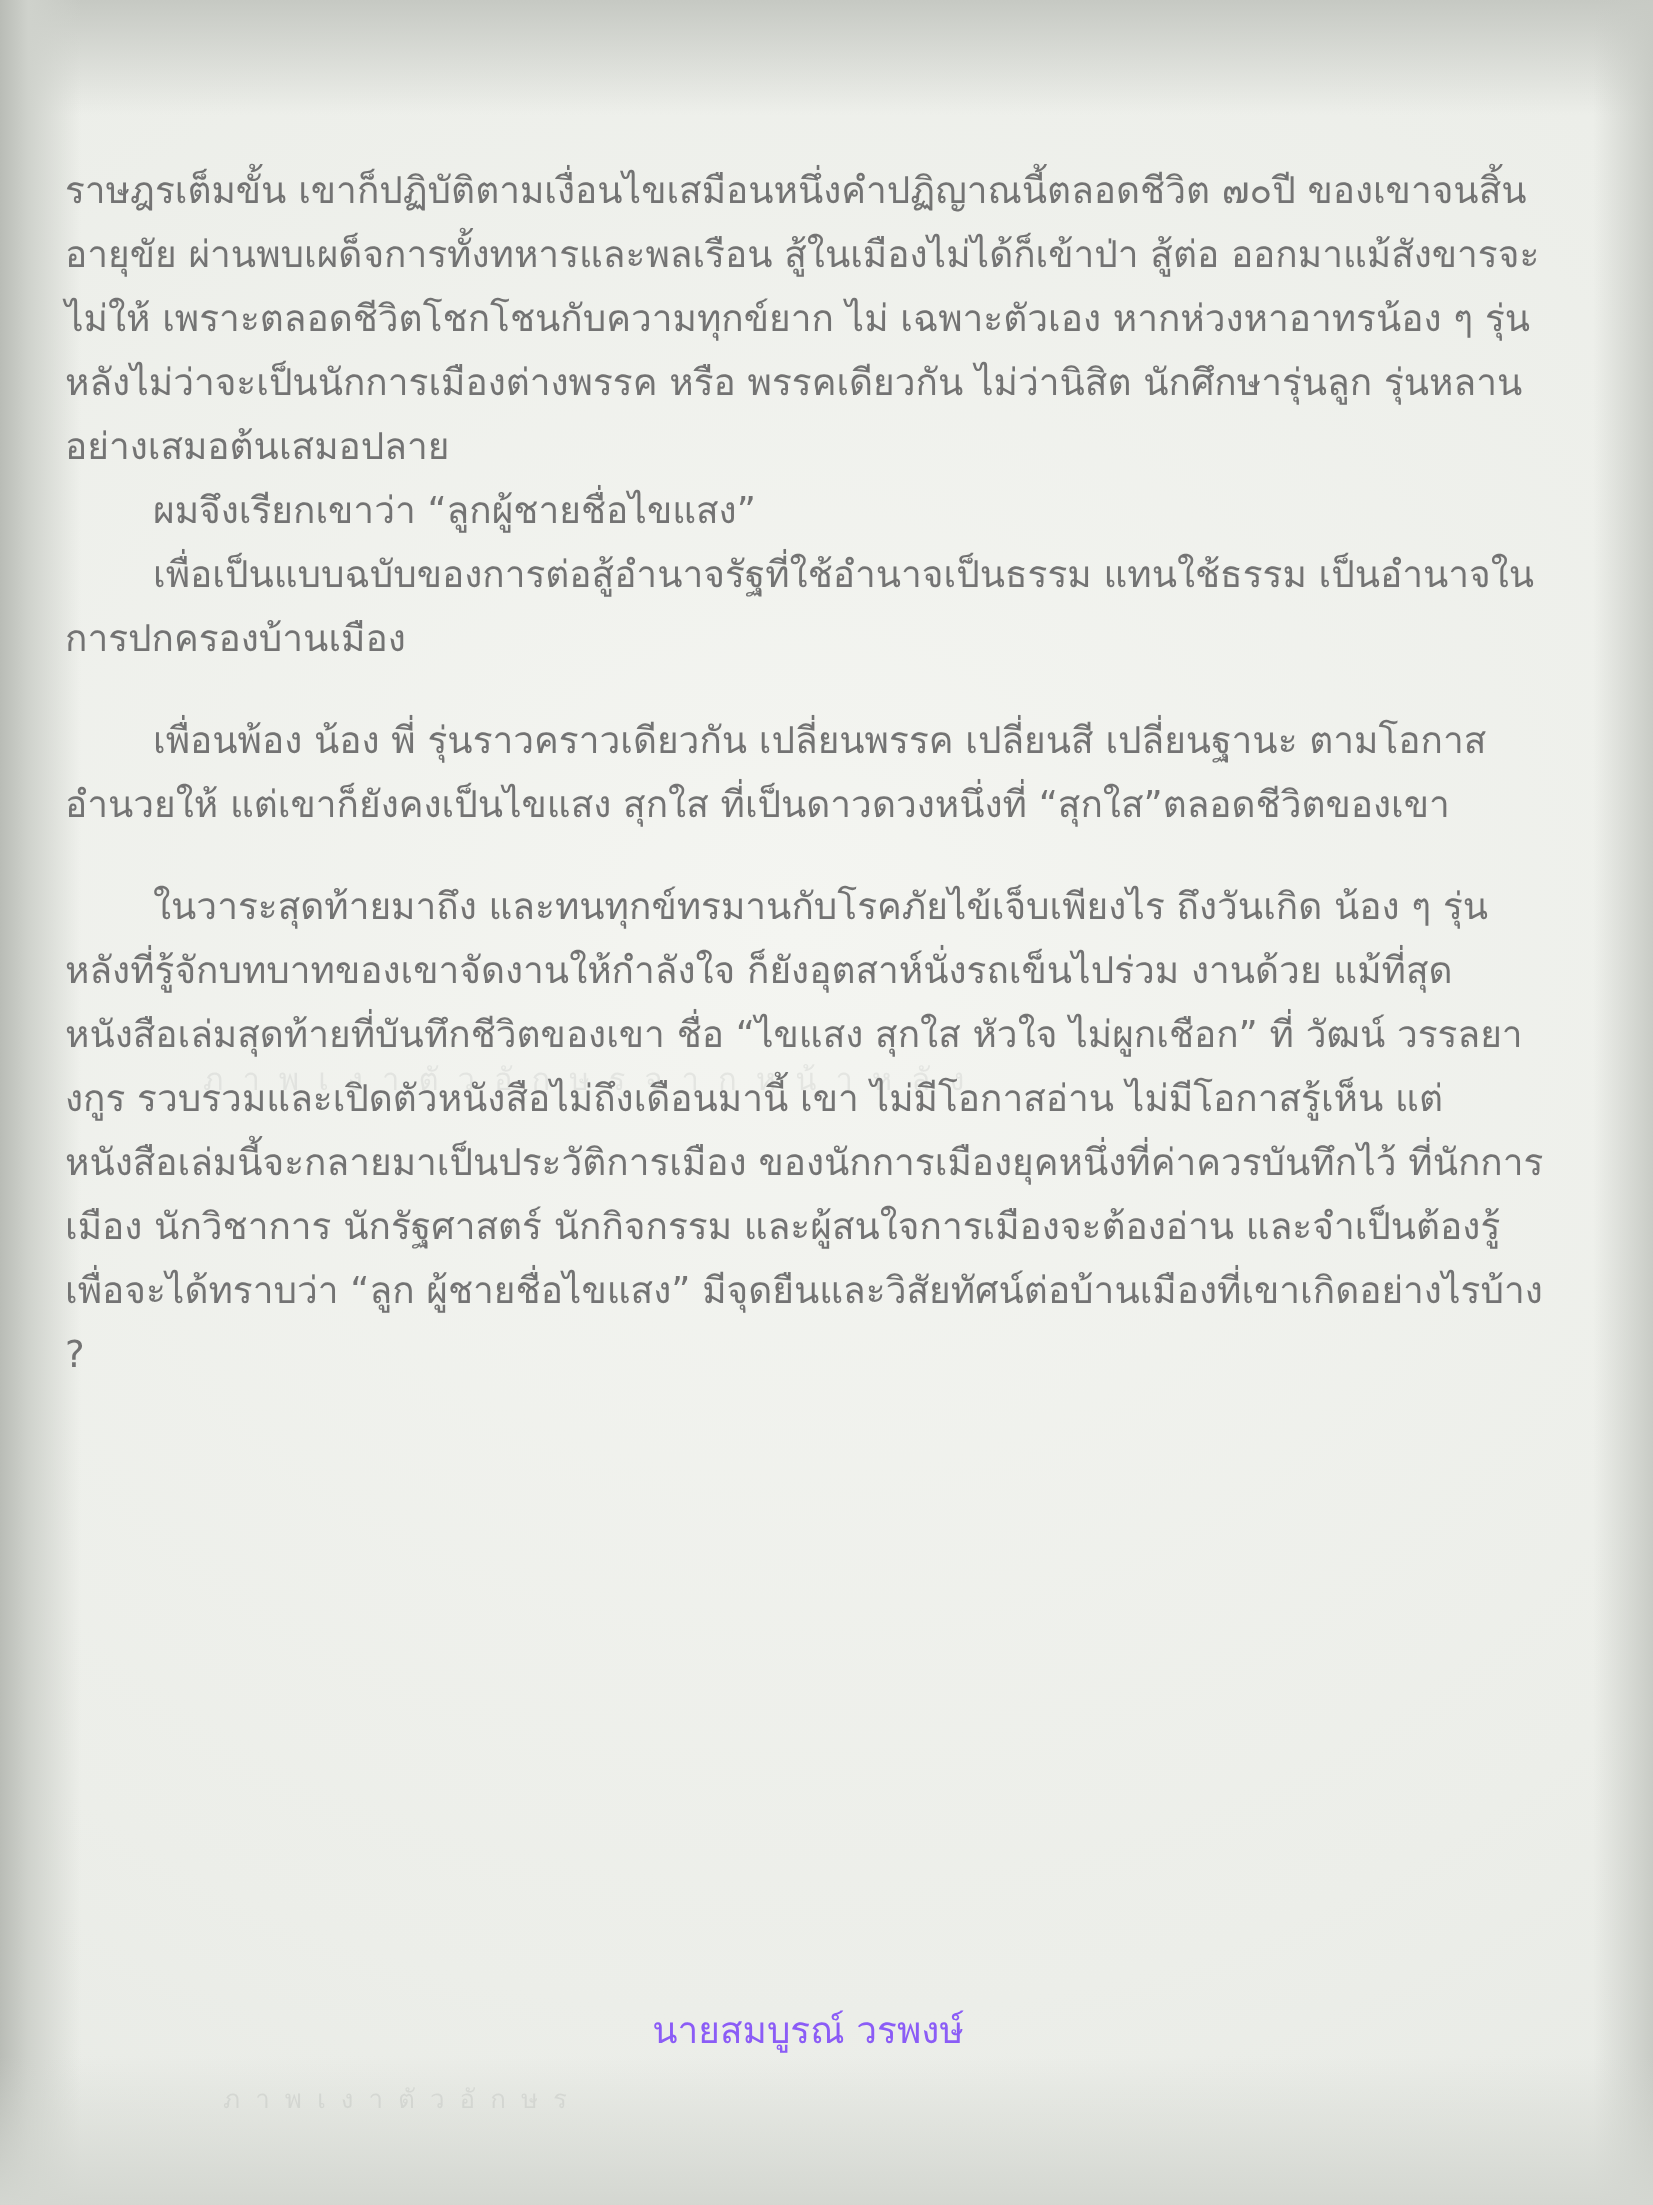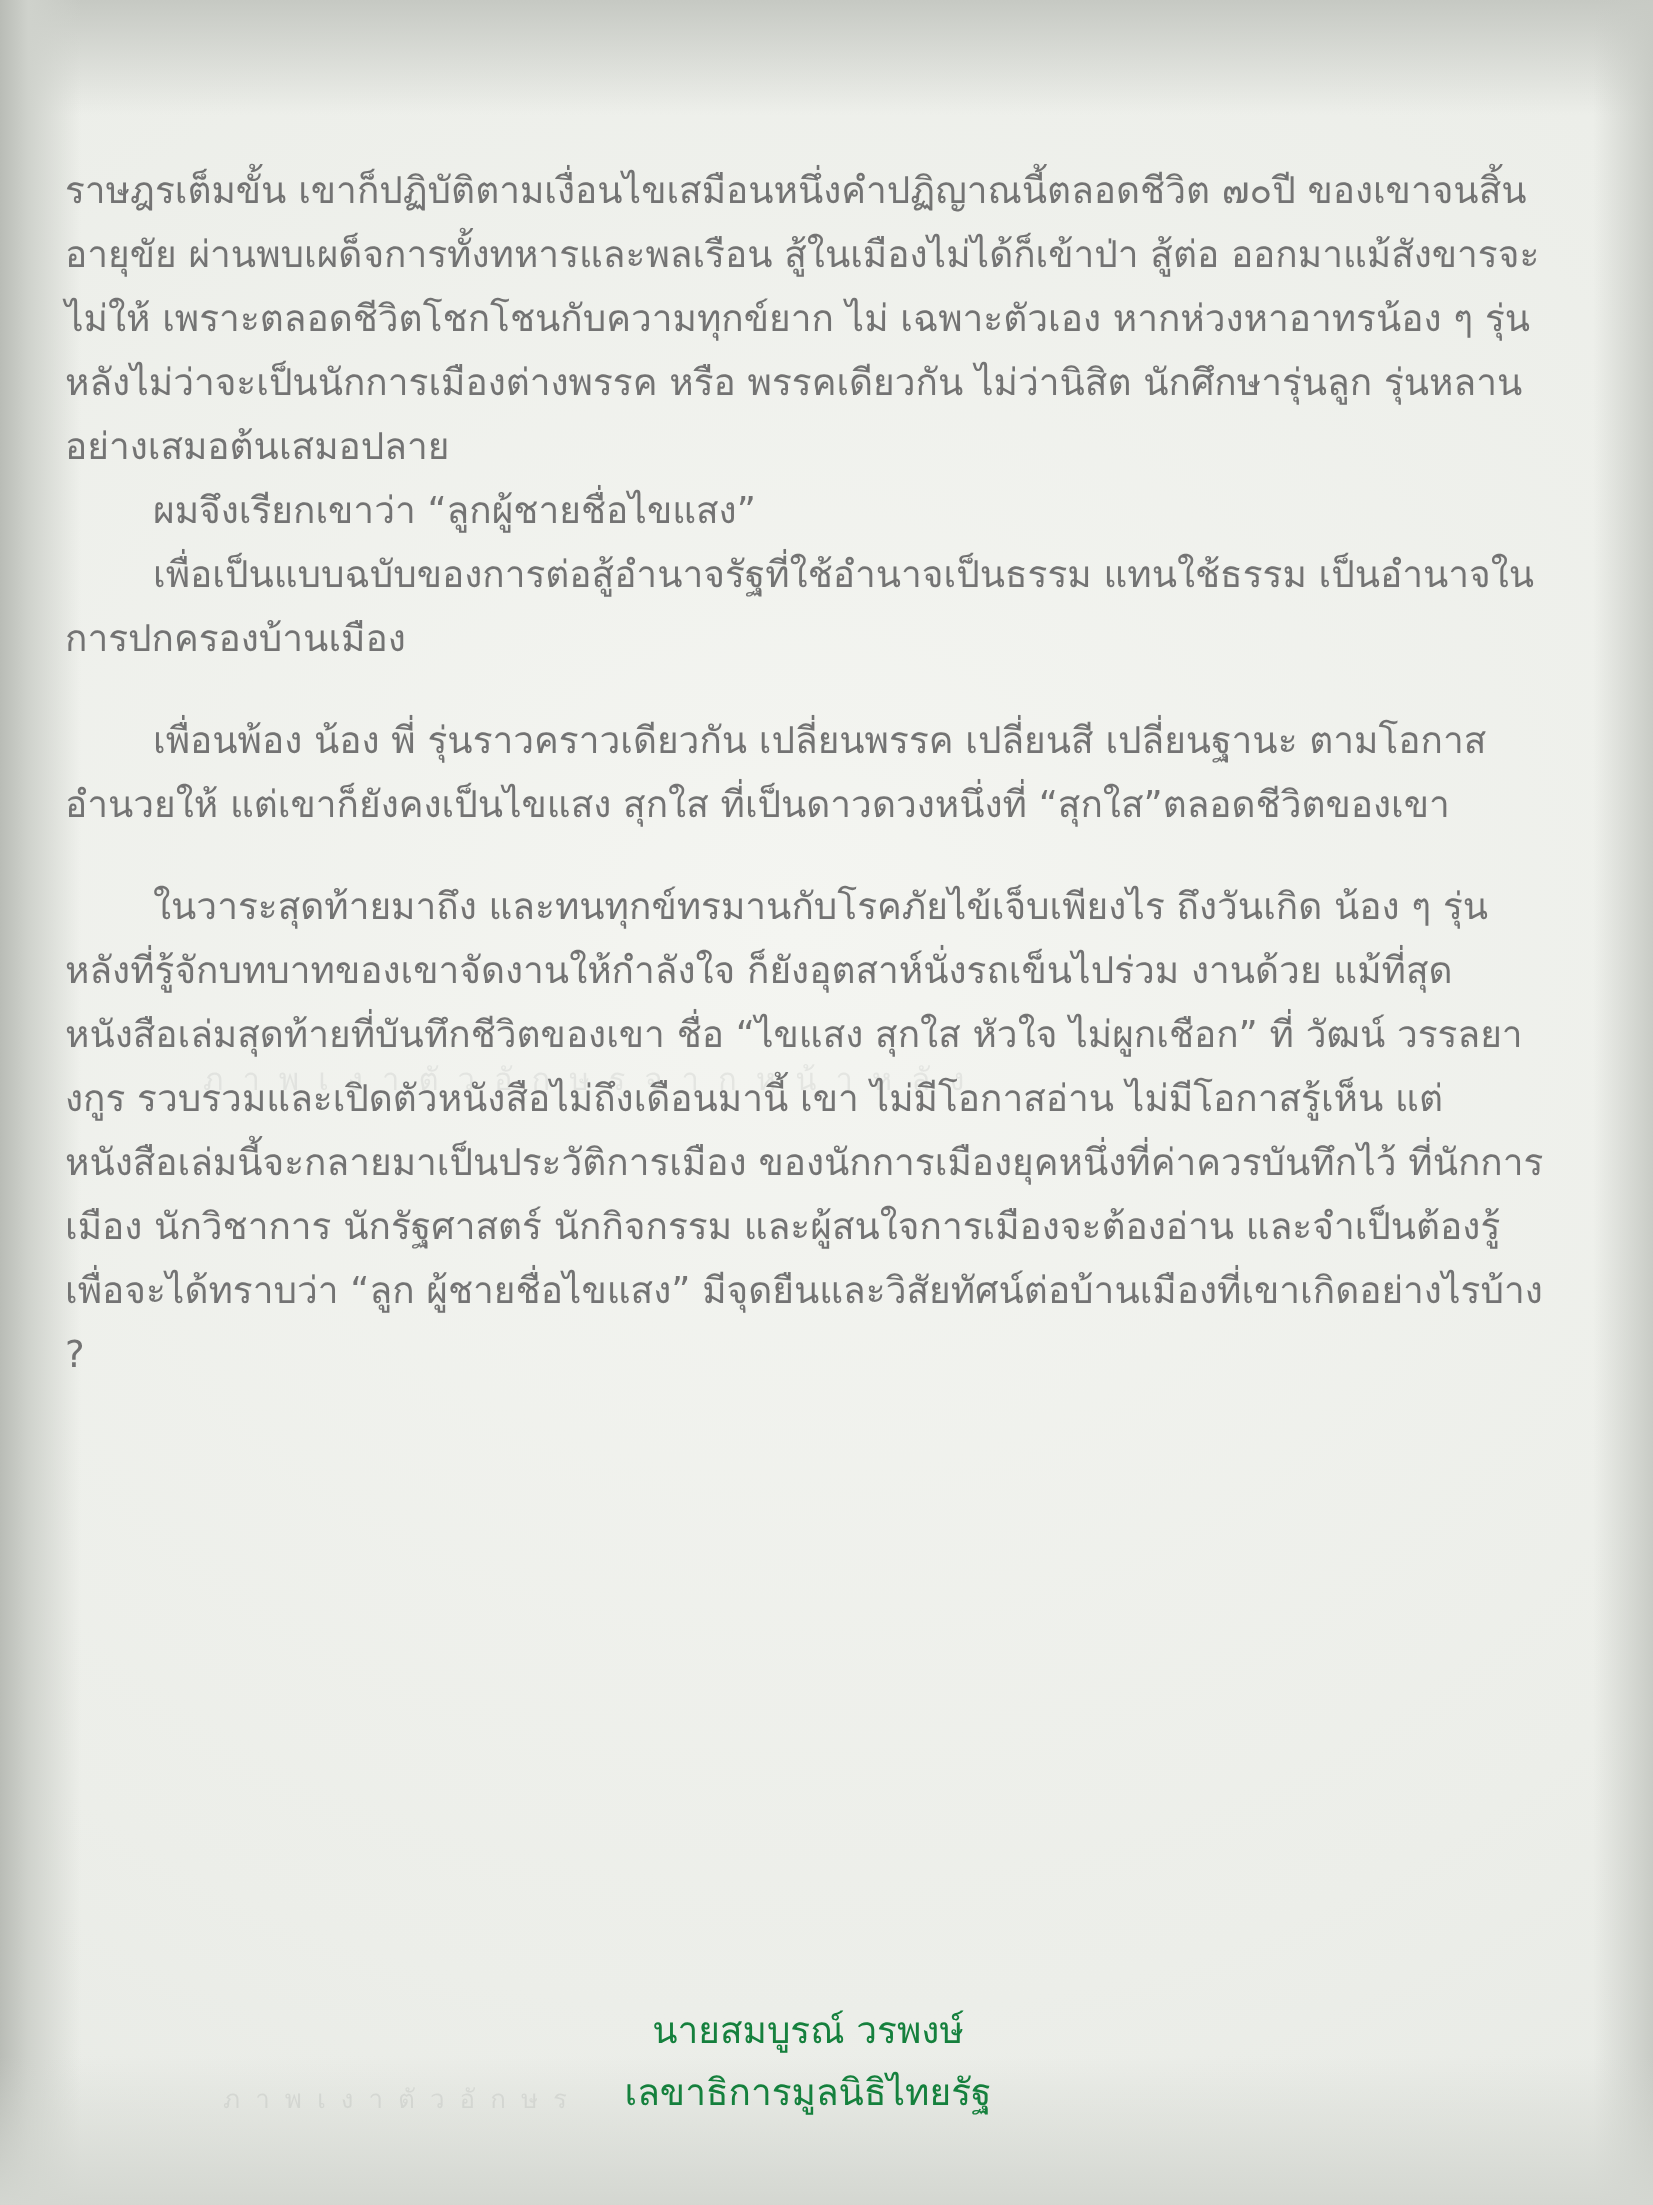--- a/index.html
+++ b/index.html
@@ -101,21 +101,21 @@
   }
   p.gap {
     margin-top: 38px;
   }
   .signature {
     position: absolute;
     left: 65px;
     top: 2000px;
     width: 1486px;
     text-align: center;
-    color: #15803d;
+    color: #8b5cf6;
     font-size: 37px;
     line-height: 62px;
   }
   .sig-line {
     display: block;
   }
 </style>
 </head>
 <body>
 
@@ -134,16 +134,15 @@
       <p>ราษฎรเต็มขั้น  เขาก็ปฏิบัติตามเงื่อนไขเสมือนหนึ่งคำปฏิญาณนี้ตลอดชีวิต  ๗๐ปี ของเขาจนสิ้นอายุขัย ผ่านพบเผด็จการทั้งทหารและพลเรือน สู้ในเมืองไม่ได้ก็เข้าป่า สู้ต่อ  ออกมาแม้สังขารจะไม่ให้  เพราะตลอดชีวิตโชกโชนกับความทุกข์ยาก  ไม่ เฉพาะตัวเอง หากห่วงหาอาทรน้อง ๆ รุ่นหลังไม่ว่าจะเป็นนักการเมืองต่างพรรค หรือ พรรคเดียวกัน ไม่ว่านิสิต นักศึกษารุ่นลูก รุ่นหลานอย่างเสมอต้นเสมอปลาย</p>
       <p class="indent">ผมจึงเรียกเขาว่า “ลูกผู้ชายชื่อไขแสง”</p>
       <p class="indent">เพื่อเป็นแบบฉบับของการต่อสู้อำนาจรัฐที่ใช้อำนาจเป็นธรรม  แทนใช้ธรรม เป็นอำนาจในการปกครองบ้านเมือง</p>
       <p class="indent gap">เพื่อนพ้อง น้อง พี่ รุ่นราวคราวเดียวกัน เปลี่ยนพรรค เปลี่ยนสี เปลี่ยนฐานะ ตามโอกาสอำนวยให้   แต่เขาก็ยังคงเป็นไขแสง   สุกใส   ที่เป็นดาวดวงหนึ่งที่ “สุกใส”ตลอดชีวิตของเขา</p>
       <p class="indent gap">ในวาระสุดท้ายมาถึง  และทนทุกข์ทรมานกับโรคภัยไข้เจ็บเพียงไร  ถึงวันเกิด น้อง ๆ รุ่นหลังที่รู้จักบทบาทของเขาจัดงานให้กำลังใจ  ก็ยังอุตสาห์นั่งรถเข็นไปร่วม งานด้วย แม้ที่สุดหนังสือเล่มสุดท้ายที่บันทึกชีวิตของเขา ชื่อ “ไขแสง  สุกใส  หัวใจ ไม่ผูกเชือก” ที่ วัฒน์  วรรลยางกูร รวบรวมและเปิดตัวหนังสือไม่ถึงเดือนมานี้ เขา ไม่มีโอกาสอ่าน  ไม่มีโอกาสรู้เห็น  แต่หนังสือเล่มนี้จะกลายมาเป็นประวัติการเมือง ของนักการเมืองยุคหนึ่งที่ค่าควรบันทึกไว้ ที่นักการเมือง นักวิชาการ นักรัฐศาสตร์ นักกิจกรรม และผู้สนใจการเมืองจะต้องอ่าน และจำเป็นต้องรู้ เพื่อจะได้ทราบว่า “ลูก ผู้ชายชื่อไขแสง” มีจุดยืนและวิสัยทัศน์ต่อบ้านเมืองที่เขาเกิดอย่างไรบ้าง ?</p>
     </div>
   </div>
 
   <div class="signature">
     <span class="sig-line">นายสมบูรณ์  วรพงษ์</span>
-    <span class="sig-line">เลขาธิการมูลนิธิไทยรัฐ</span>
   </div>
 </div>
 
 
 </body></html>

